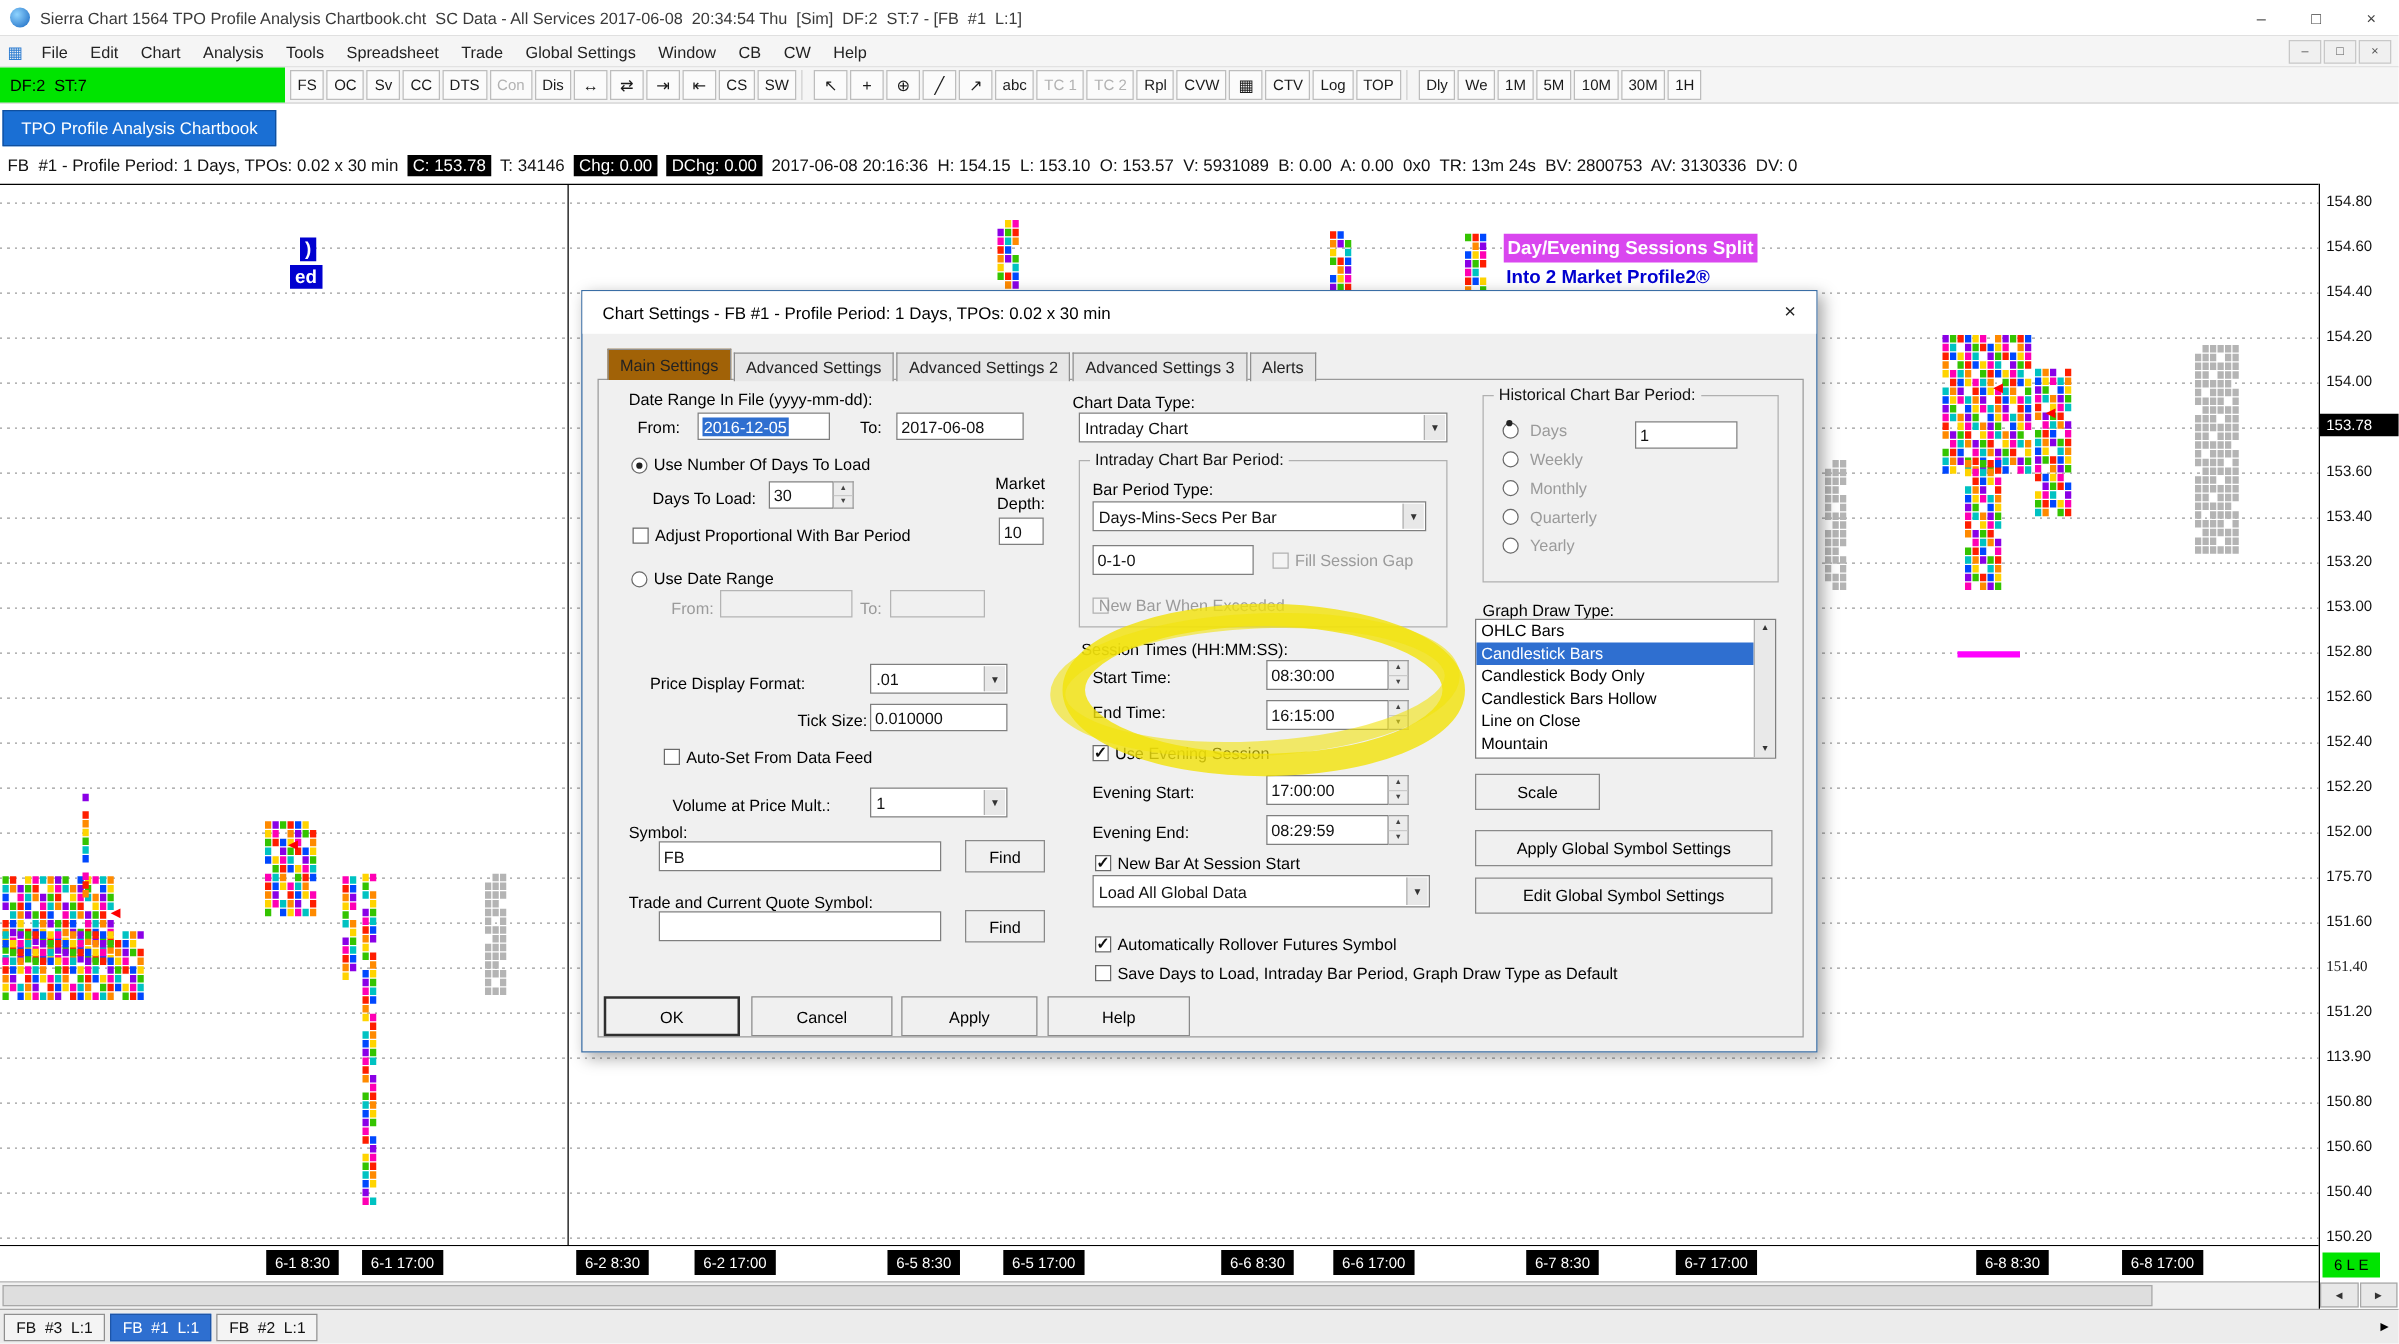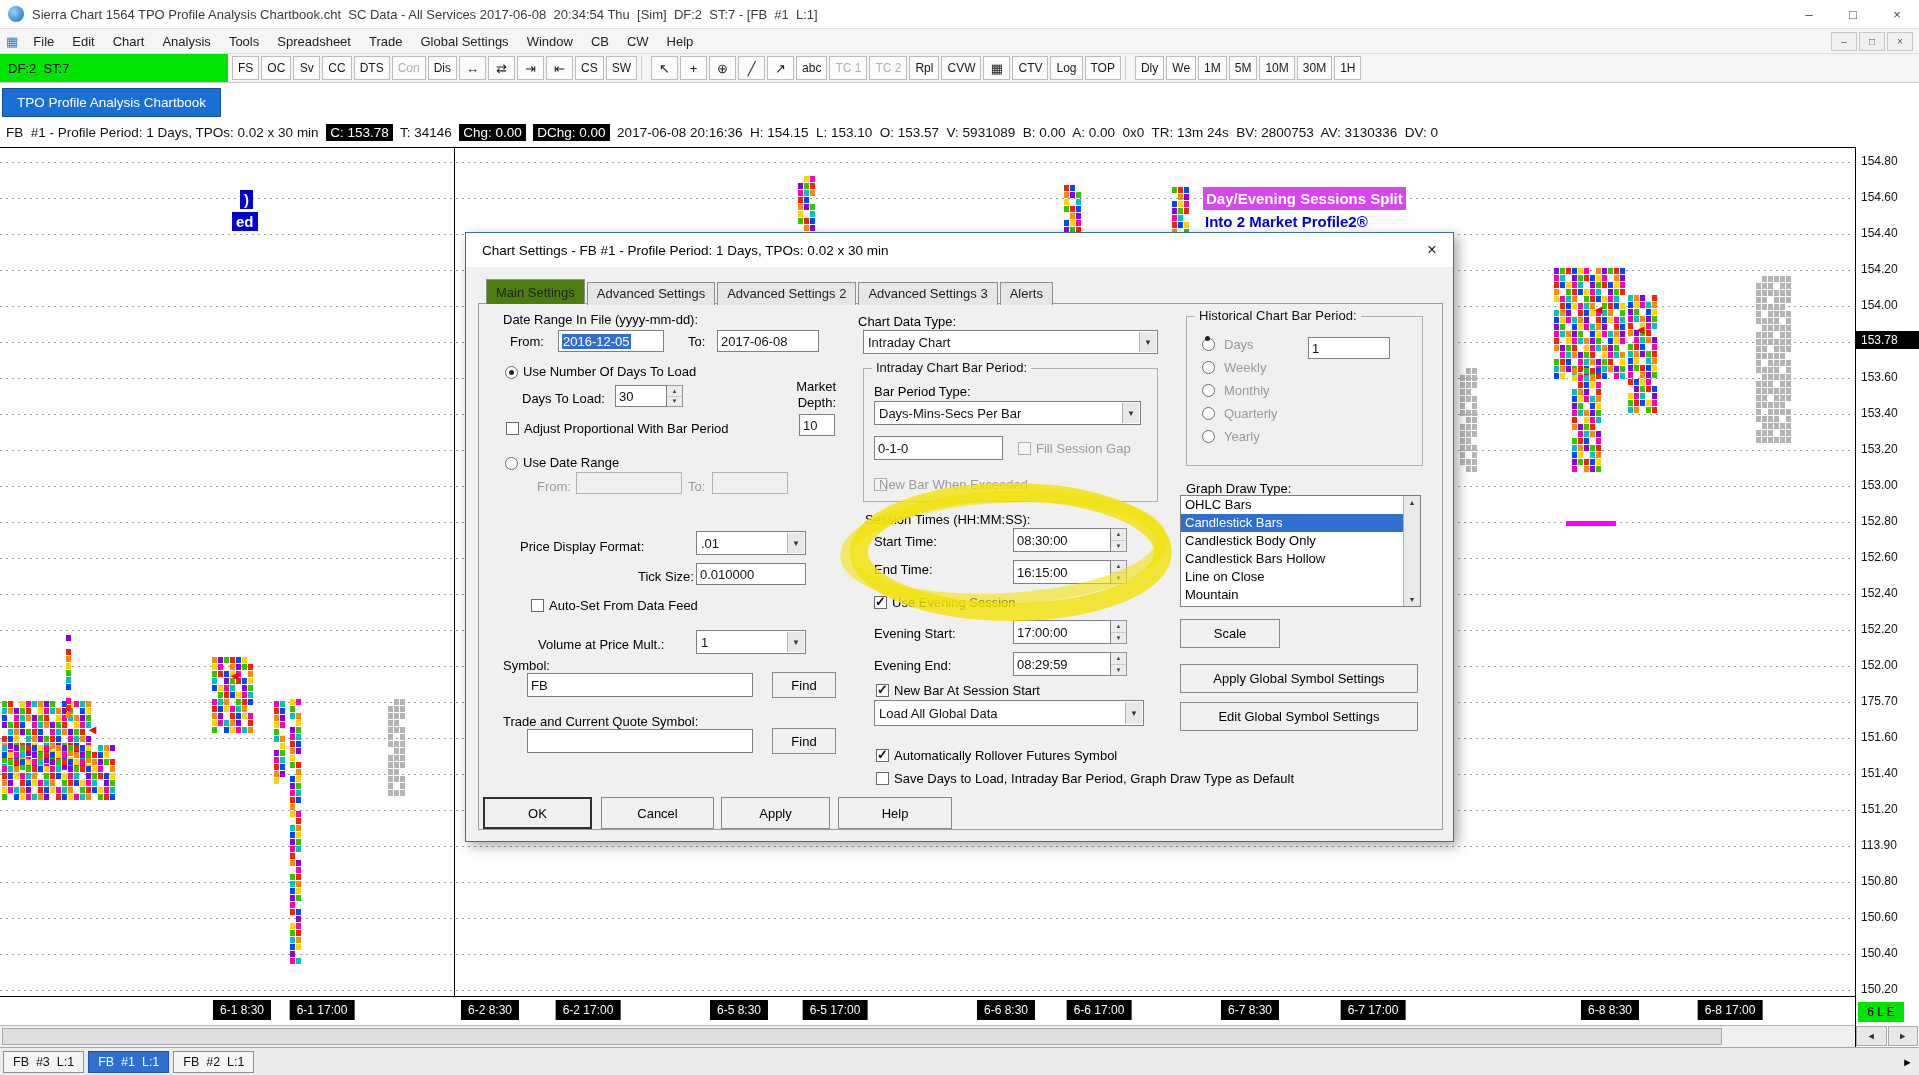--- a/index.html
+++ b/index.html
@@ -57,21 +57,21 @@
 .btab{height:22px;display:flex;align-items:center;padding:0 9px;border:1px solid #8f8f8f;background:#f4f4f4;font-size:12.5px;margin-right:4px;white-space:pre;color:#111}
 .btab.active{background:#2e6fd0;border-color:#1d55a8;color:#fff}
 .bexpand{margin-left:auto;margin-right:6px;font-size:11px;color:#000}
 
 
 .dialog{position:absolute;left:465px;top:232px;width:989px;height:610px;background:#f0f0f0;border:1px solid #3a6ea5;box-shadow:4px 4px 12px rgba(0,0,0,.35);z-index:10}
 .dlg-title{height:34px;background:#fff;display:flex;align-items:center;padding:0 16px;font-size:13.5px;color:#000}
 .dlg-close{position:absolute;right:9px;top:6px;width:24px;height:22px;display:flex;align-items:center;justify-content:center;font-size:16px;color:#222}
 .dlg-tabs{position:absolute;left:20px;top:45px;display:flex;align-items:flex-end;height:26px;z-index:2}
 .dtab{padding:3px 9px 4px;font-size:13px;border:1px solid #8e8e8e;border-bottom:none;background:#e6e6e6;margin-right:2px;position:relative;top:1px;color:#222}
-.dtab.active{background:#4d7c0f;padding-top:5px;top:0;z-index:3}
+.dtab.active{background:#a16207;padding-top:5px;top:0;z-index:3}
 .dlg-panel{position:absolute;left:12px;top:70px;width:965px;height:527px;border:1px solid #9a9a9a}
 .abs{position:absolute}
 .lbl{position:absolute;font-size:13px;white-space:nowrap;color:#000;line-height:16px}
 .lbl.grey{color:#9a9a9a}
 .lbl.wrap{white-space:normal;text-align:right}
 .field{position:absolute;background:#fff;border:1px solid #7f7f7f;font-size:13px;display:flex;align-items:center;padding:0 3px;overflow:hidden;white-space:pre}
 .field.dis2{background:#f0f0f0;color:#9a9a9a;border-color:#b4b4b4}
 .sel-text{background:#2f6fd0;color:#fff;padding:0 1px}
 .combo{position:absolute;background:#fff;border:1px solid #7f7f7f;font-size:13px;display:flex;align-items:center;padding-left:4px;overflow:hidden;white-space:pre}
 .combo .arrow{position:absolute;right:1px;top:1px;bottom:1px;width:17px;background:#e8e8e8;border-left:1px solid #b0b0b0;display:flex;align-items:center;justify-content:center;font-size:8px;color:#333}
@@ -1241,21 +1241,21 @@
       <div class="price-label" style="top: 259px;">153.40</div>
       <div class="price-label" style="top: 295px;">153.20</div>
       <div class="price-label" style="top: 331px;">153.00</div>
       <div class="price-label" style="top: 367px;">152.80</div>
       <div class="price-label" style="top: 403px;">152.60</div>
       <div class="price-label" style="top: 439px;">152.40</div>
       <div class="price-label" style="top: 475px;">152.20</div>
       <div class="price-label" style="top: 511px;">152.00</div>
       <div class="price-label" style="top: 547px;">175.70</div>
       <div class="price-label" style="top: 583px;">151.60</div>
-      <div class="price-label" style="top: 619px;">151.40</div>
+      <div class="price-label" style="top: 619px; font-family: Liberation Serif, serif;">151.40</div>
       <div class="price-label" style="top: 655px;">151.20</div>
       <div class="price-label" style="top: 691px;">113.90</div>
       <div class="price-label" style="top: 727px;">150.80</div>
       <div class="price-label" style="top: 763px;">150.60</div>
       <div class="price-label" style="top: 799px;">150.40</div>
       <div class="price-label" style="top: 835px;">150.20</div>
       <div class="price-current" style="top: 184px;">153.78</div>
     </div>
 
 <div class="time-axis">

